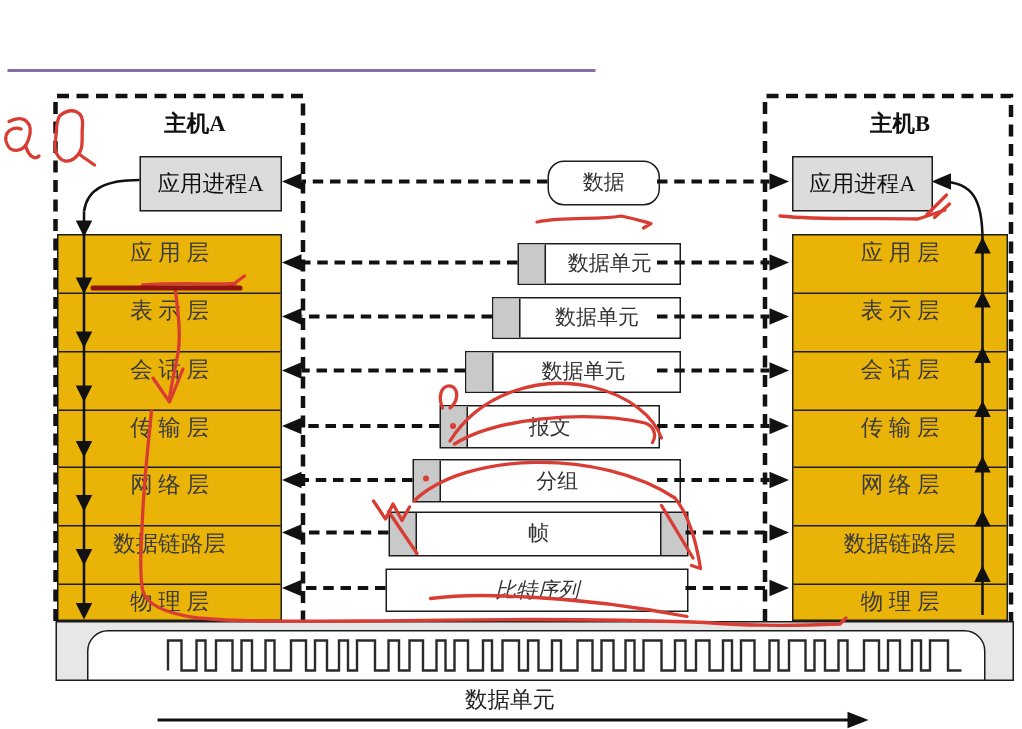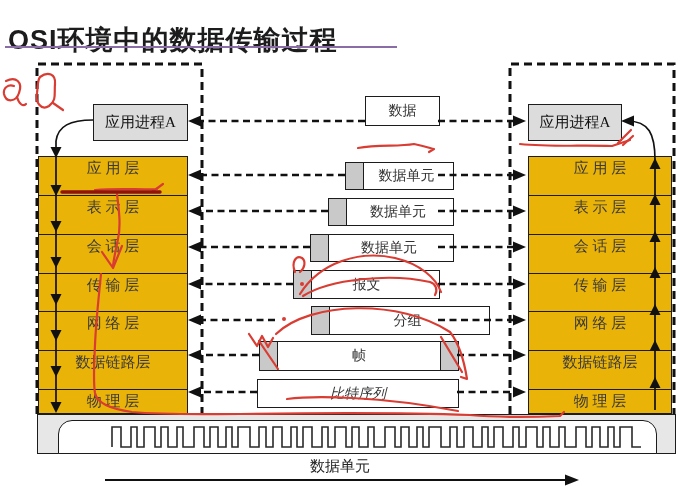--- a/index.html
+++ b/index.html
@@ -38,65 +38,66 @@
   svg .wave{stroke:#2a2a2a;stroke-width:1.6;fill:none;}
   svg .red{stroke:#d93c32;stroke-width:2.2;fill:none;stroke-linecap:round;stroke-linejoin:round;}
   svg .redDark{stroke:#8f1310;stroke-width:3.4;fill:none;stroke-linecap:round;}
   svg .redDot{fill:#d93c32;stroke:none;}
 </style>
 </head>
 <body>
 
 <div class="stage">
 
-  <h1 class="title">OSI环境中的数据传输过程</h1>
   <div class="title-rule"></div>
 
+  <div class="host-label abs" style="left:75px;top:73px;width:110px;">主机A</div>
   <div class="proc" style="left:93px;top:104px;width:93px;height:35px;">应用进程A</div>
   <div class="stack" style="left:38px;top:156px;width:148px;height:256px;">
     <div class="row">应 用 层</div>
     <div class="row">表 示 层</div>
     <div class="row">会 话 层</div>
     <div class="row">传 输 层</div>
     <div class="row">网 络 层</div>
     <div class="row">数据链路层</div>
     <div class="row">物 理 层</div>
   </div>
 
+  <div class="host-label abs" style="left:545px;top:73px;width:110px;">主机B</div>
   <div class="proc" style="left:528px;top:104px;width:92px;height:35px;">应用进程A</div>
   <div class="stack" style="left:528px;top:156px;width:142px;height:256px;">
     <div class="row">应 用 层</div>
     <div class="row">表 示 层</div>
     <div class="row">会 话 层</div>
     <div class="row">传 输 层</div>
     <div class="row">网 络 层</div>
     <div class="row">数据链路层</div>
     <div class="row">物 理 层</div>
   </div>
 
-  <div class="mbox" style="left:365px;top:96px;width:73px;height:28px;">
+  <div class="mbox" style="left:365px;top:107px;width:73px;height:28px;border-radius:11px;">
     <span>数据</span>
   </div>
   <div class="mbox" style="left:345px;top:162px;width:93px;height:26px;padding-left:14px;">
     <span class="hdr"></span>
     <span>数据单元</span>
   </div>
   <div class="mbox" style="left:328px;top:198px;width:110px;height:26px;padding-left:14px;">
     <span class="hdr"></span>
     <span>数据单元</span>
   </div>
   <div class="mbox" style="left:310px;top:234px;width:128px;height:26px;padding-left:14px;">
     <span class="hdr"></span>
     <span>数据单元</span>
   </div>
   <div class="mbox" style="left:293px;top:270px;width:145px;height:27px;padding-left:0;">
     <span class="hdr"></span>
     <span>报文</span>
   </div>
-  <div class="mbox" style="left:275px;top:306px;width:163px;height:27px;padding-left:14px;margin-left:36px;">
+  <div class="mbox" style="left:275px;top:306px;width:163px;height:27px;padding-left:14px;">
     <span class="hdr"></span>
     <span>分组</span>
   </div>
   <div class="mbox" style="left:259px;top:341px;width:198px;height:28px;">
     <span class="hdr"></span>
     <span>帧</span>
     <span class="tlr"></span>
   </div>
   <div class="mbox" style="left:257px;top:379px;width:200px;height:27px;font-style:italic;">
     <span>比特序列</span>

